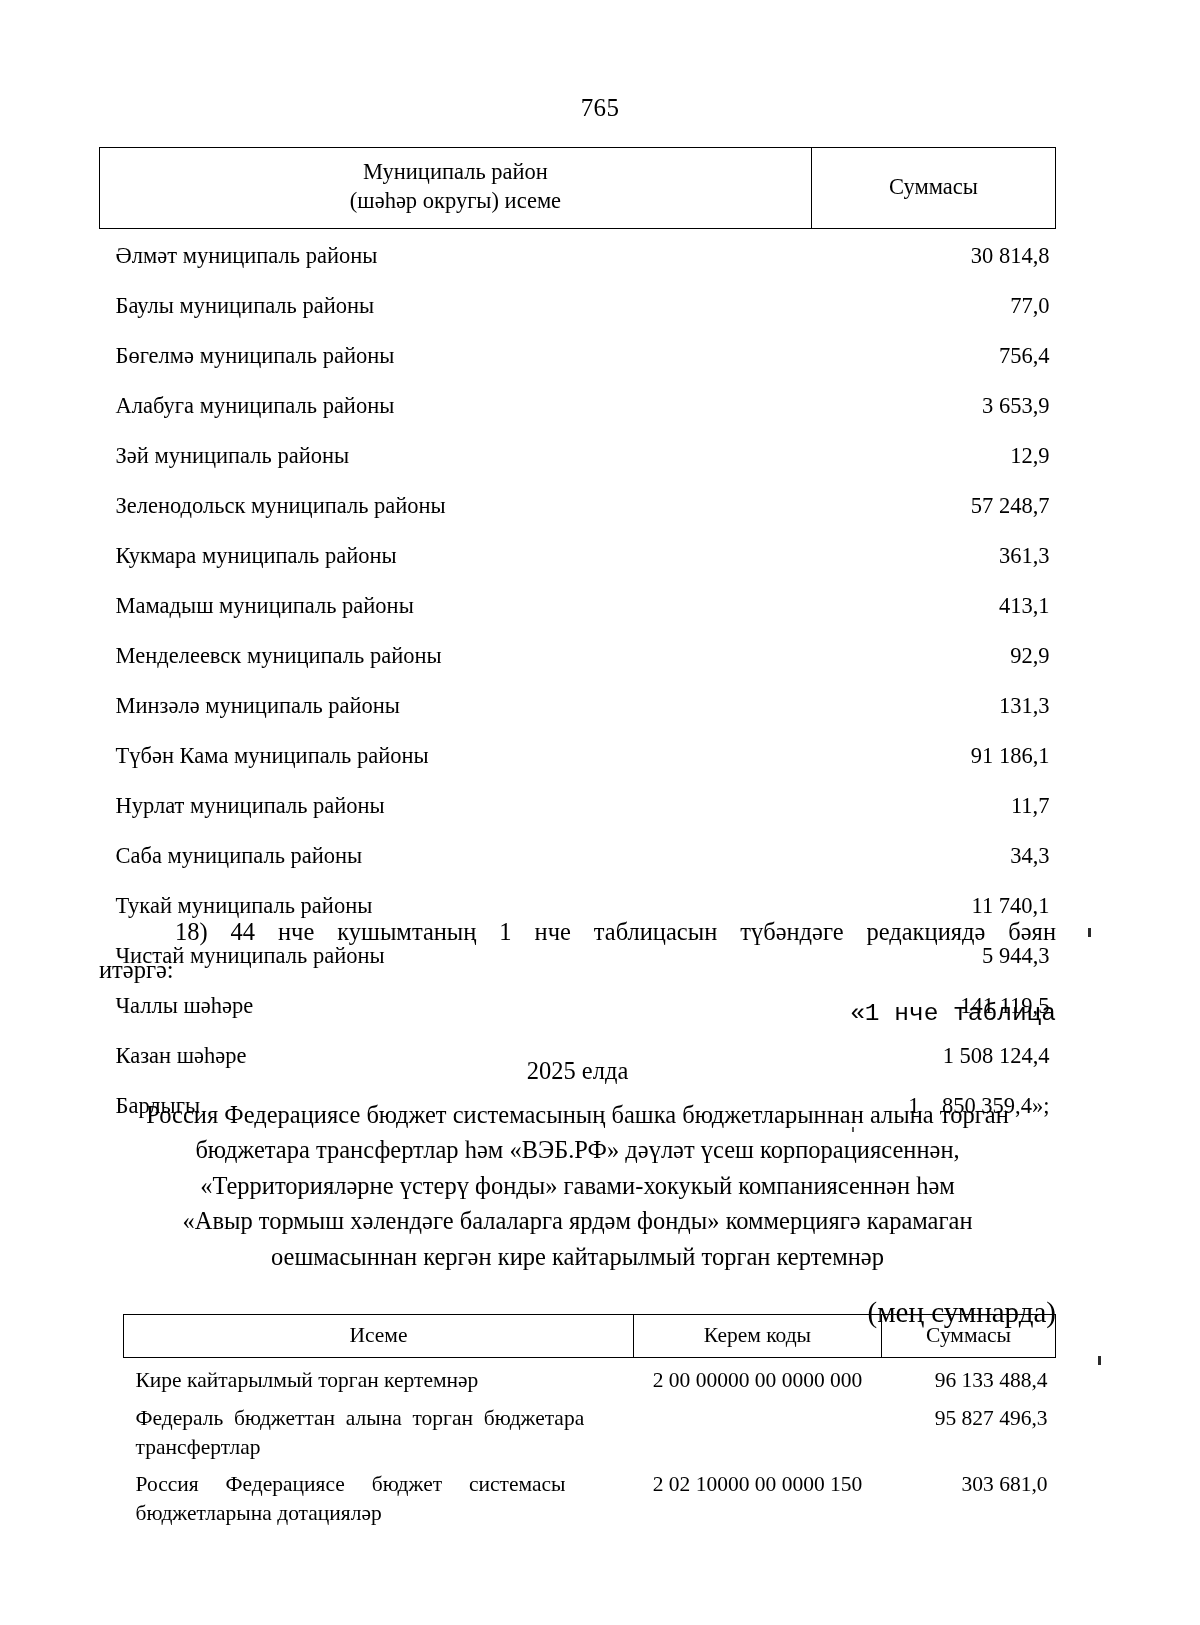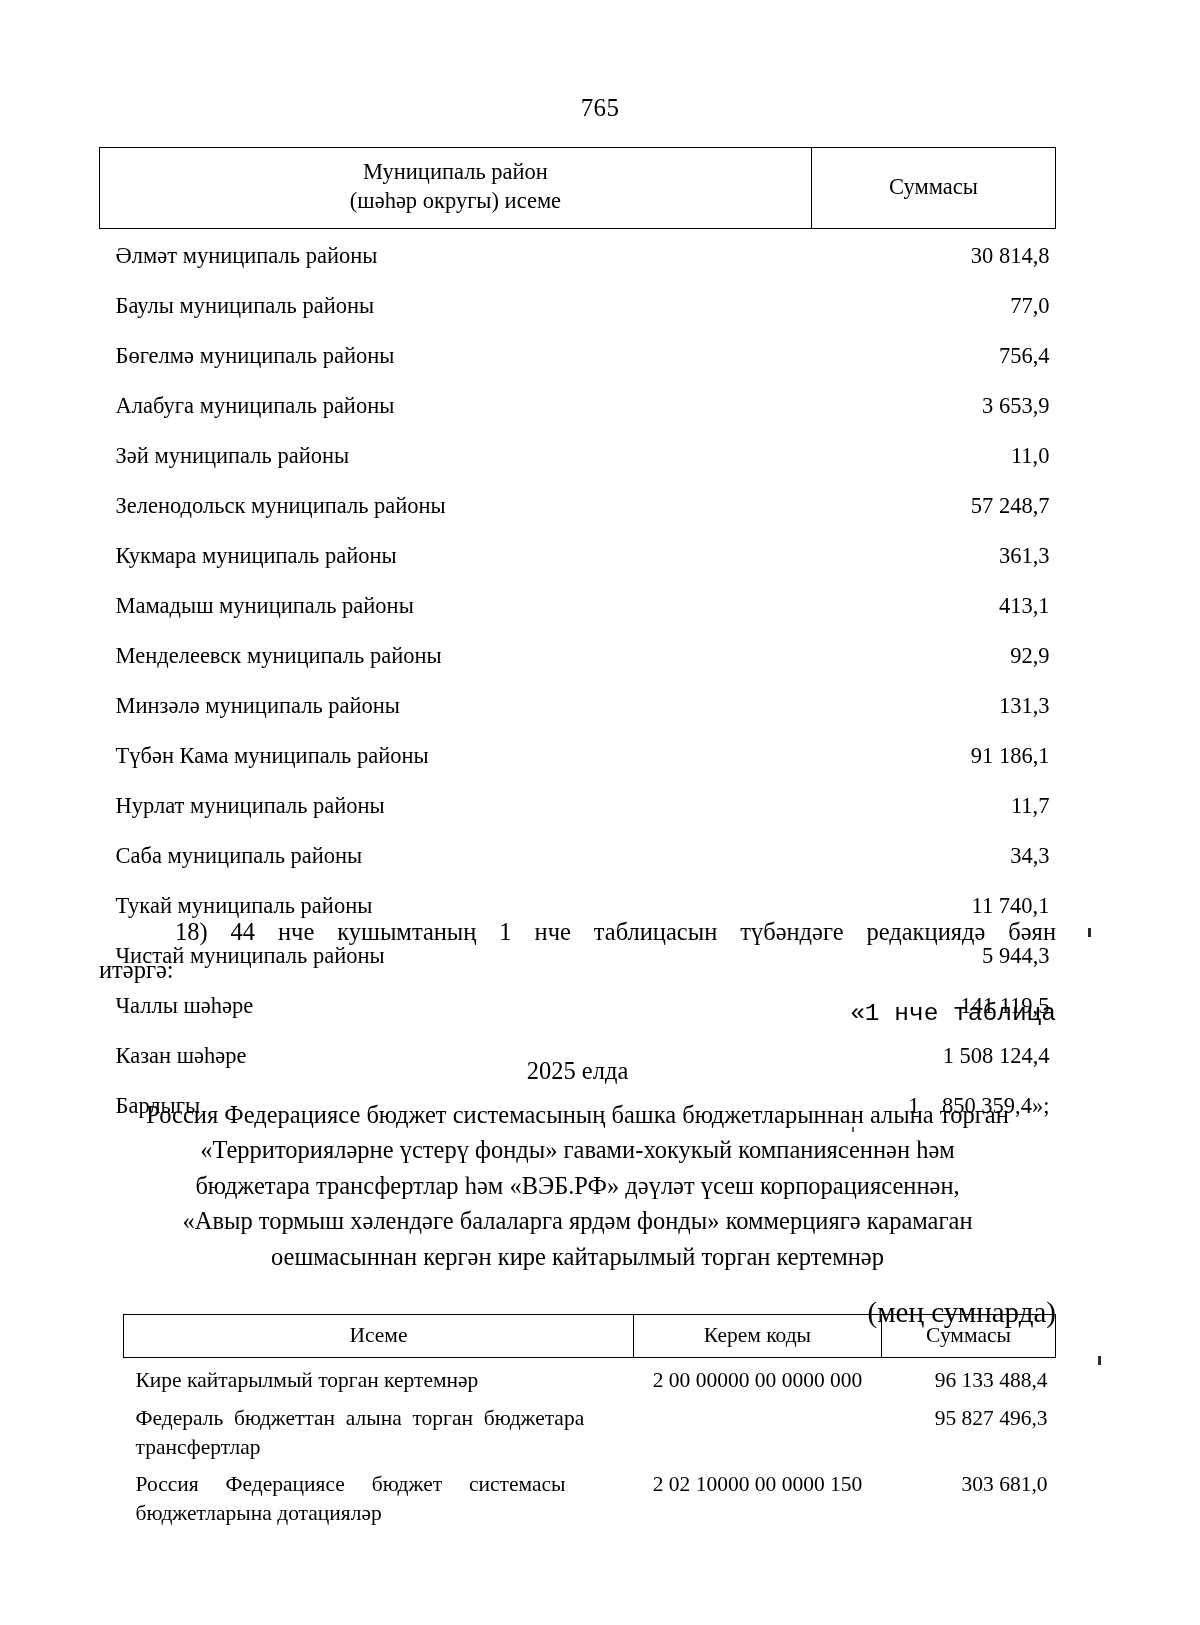--- a/index.html
+++ b/index.html
@@ -210,21 +210,21 @@
           <tr>
             <td class="c-name">Бөгелмә муниципаль районы</td>
             <td class="c-sum">756,4</td>
           </tr>
           <tr>
             <td class="c-name">Алабуга муниципаль районы</td>
             <td class="c-sum">3 653,9</td>
           </tr>
           <tr>
             <td class="c-name">Зәй муниципаль районы</td>
-            <td class="c-sum">11,0</td>
+            <td class="c-sum">12,9</td>
           </tr>
           <tr>
             <td class="c-name">Зеленодольск муниципаль районы</td>
             <td class="c-sum">57 248,7</td>
           </tr>
           <tr>
             <td class="c-name">Кукмара муниципаль районы</td>
             <td class="c-sum">361,3</td>
           </tr>
           <tr>
@@ -278,22 +278,22 @@
   <div class="para-18">
     <div class="just-line">18) 44 нче кушымтаның 1 нче таблицасын түбәндәге редакциядә бәян</div>
     <div style="text-indent:0;">итәргә:</div>
   </div>
 
   <div class="quote-line">«1 нче таблица</div>
 
   <div class="heading-block">
     <div class="year">2025 елда</div>
     <div>Россия Федерациясе бюджет системасының башка бюджетларыннан алына торган</div>
+    <div>бюджетара трансфертлар һәм «ВЭБ.РФ» дәүләт үсеш корпорациясеннән,</div>
     <div>«Территорияләрне үстерү фонды» гавами-хокукый компаниясеннән һәм</div>
-    <div>бюджетара трансфертлар һәм «ВЭБ.РФ» дәүләт үсеш корпорациясеннән,</div>
     <div>«Авыр тормыш хәлендәге балаларга ярдәм фонды» коммерциягә карамаган</div>
     <div>оешмасыннан кергән кире кайтарылмый торган кертемнәр</div>
   </div>
 
   <div class="units-note">(мең сумнарда)</div>
 
   <div class="t2-wrap">
     <table class="t2">
       <thead>
         <tr>

